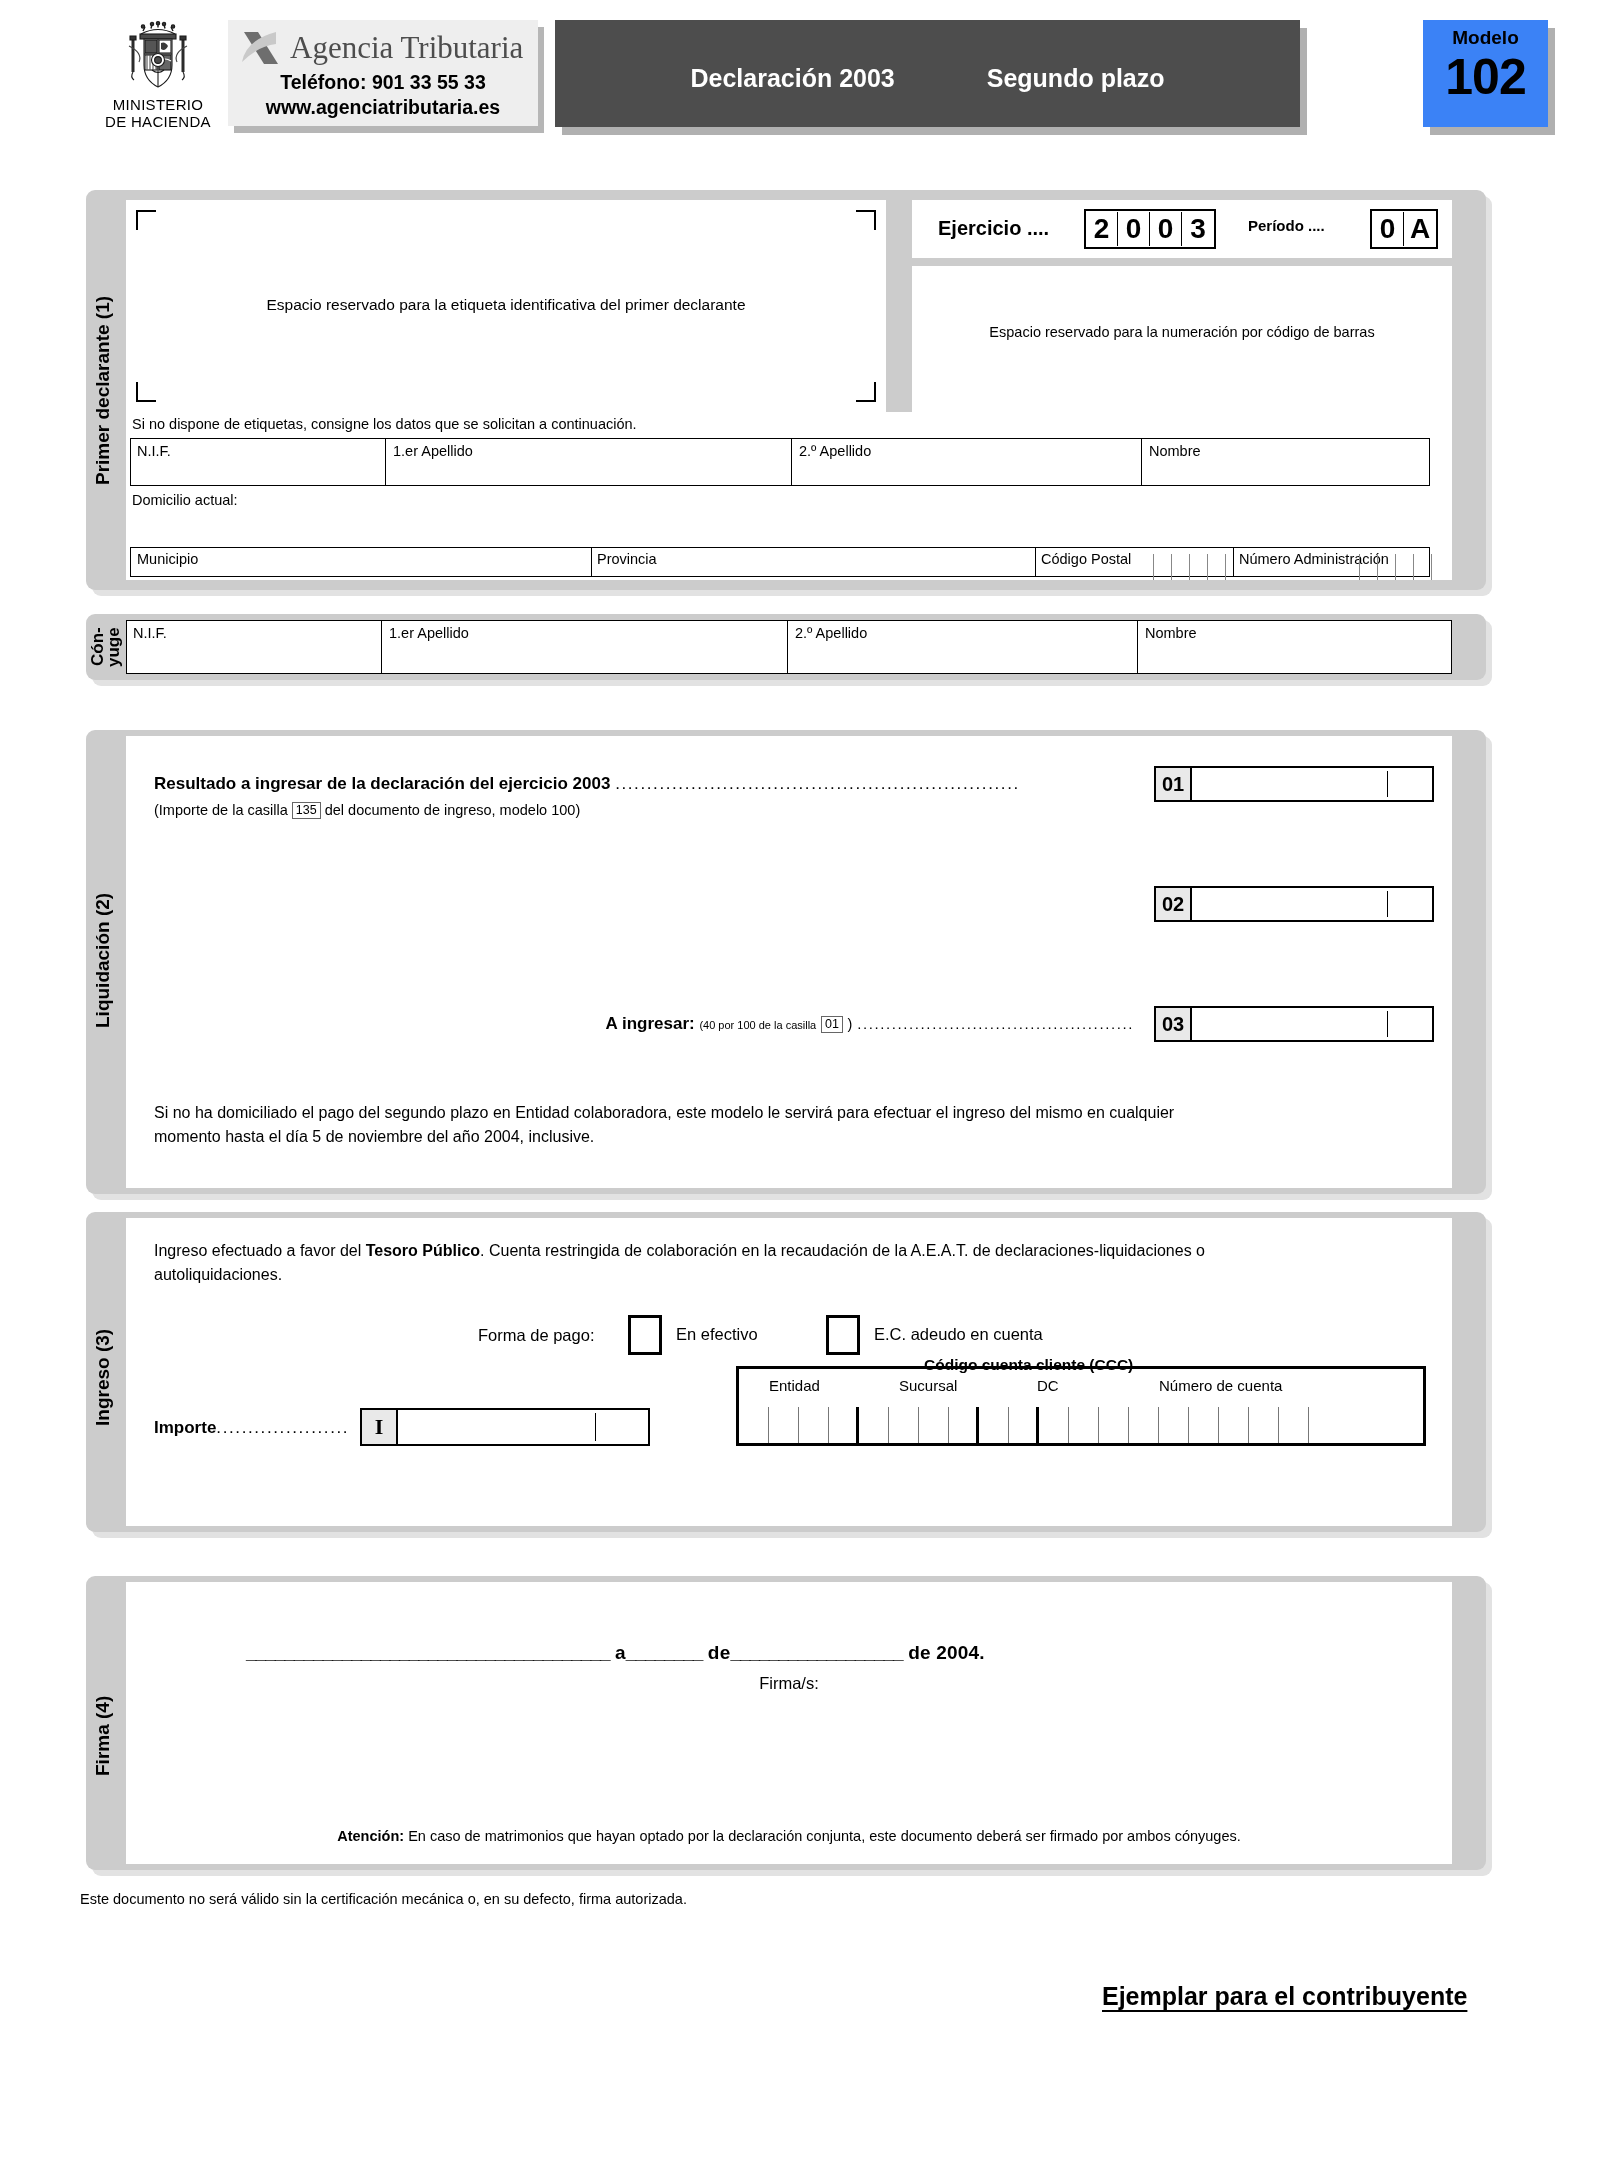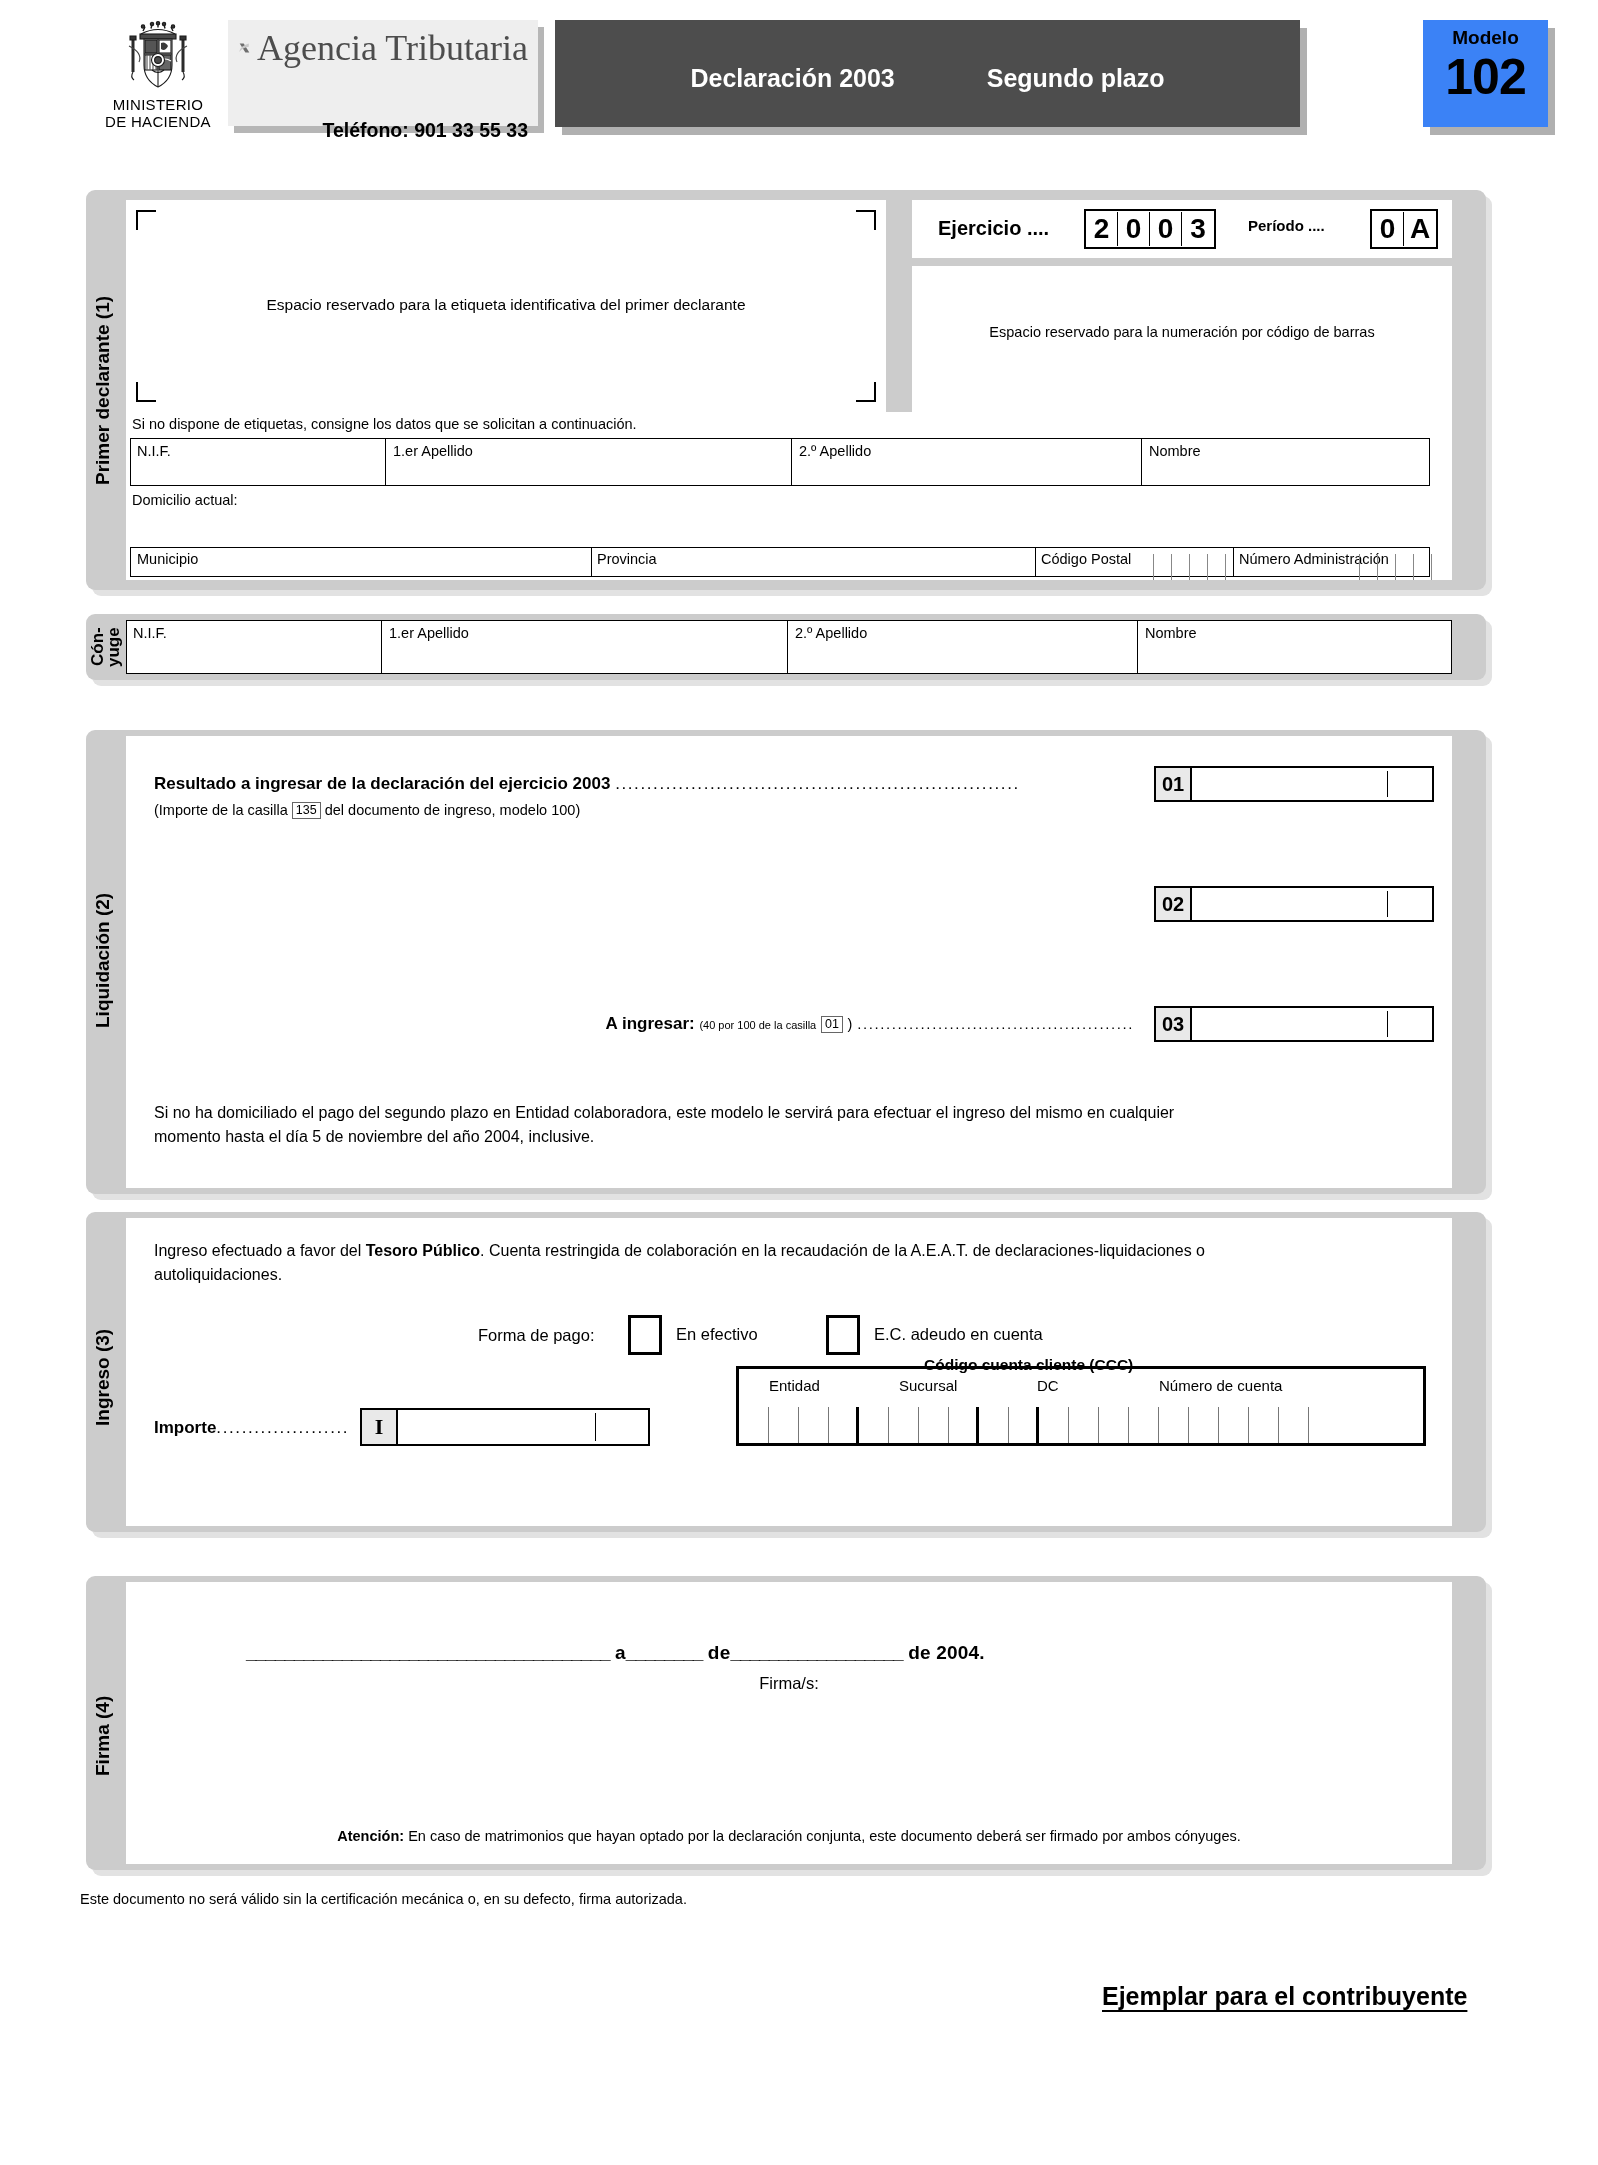--- a/index.html
+++ b/index.html
@@ -18,22 +18,22 @@
   .header { position:absolute; left:78px; top:14px; width:1450px; height:120px; }
   .coat { position:absolute; left:20px; top:6px; width:120px; text-align:center; }
   .coat svg { display:block; margin:0 auto; }
   .coat .ministerio { font-size:15px; line-height:17px; letter-spacing:.3px; margin-top:2px; }
 
   .agencia-wrap { position:absolute; left:150px; top:6px; width:310px; height:106px; }
   .agencia-shadow { position:absolute; left:6px; top:7px; width:100%; height:100%; background:#b6b6b6; }
   .agencia { position:absolute; left:0; top:0; width:100%; height:100%;
              background:#eeeeee; padding:6px 10px 4px 10px; }
   .agencia .brandrow { display:flex; align-items:center; gap:6px; height:44px; }
-  .agencia .brandname { font-family:"Liberation Serif", serif; font-size:36px; color:#4d4d4d; white-space:nowrap; }
-  .agencia .tel, .agencia .web { text-align:right; font-weight:bold; font-size:19.5px; line-height:25px;margin-top:48px; }
+  .agencia .brandname { font-family:"Liberation Serif", serif; font-size:31px; color:#4d4d4d; white-space:nowrap; }
+  .agencia .tel, .agencia .web { text-align:center; font-weight:bold; font-size:19.5px; line-height:25px; }
 
   .titlebar-wrap { position:absolute; left:477px; top:6px; width:745px; height:107px; }
   .titlebar-shadow { position:absolute; left:7px; top:8px; width:100%; height:100%; background:#b0b0b0; }
   .titlebar { position:absolute; inset:0; background:#4d4d4d; color:#fff; text-align:center;
               display:flex; flex-direction:column; justify-content:center; }
   .titlebar .t1 { font-size:29px; font-weight:bold; letter-spacing:-.2px; }
   .titlebar .t2row { margin-top:10px; display:flex; justify-content:center; gap:92px; font-size:25px; font-weight:bold; }
 
   .modelo-wrap { position:absolute; left:1345px; top:6px; width:125px; height:107px; }
   .modelo-shadow { position:absolute; left:7px; top:8px; width:100%; height:100%; background:#b0b0b0; }

